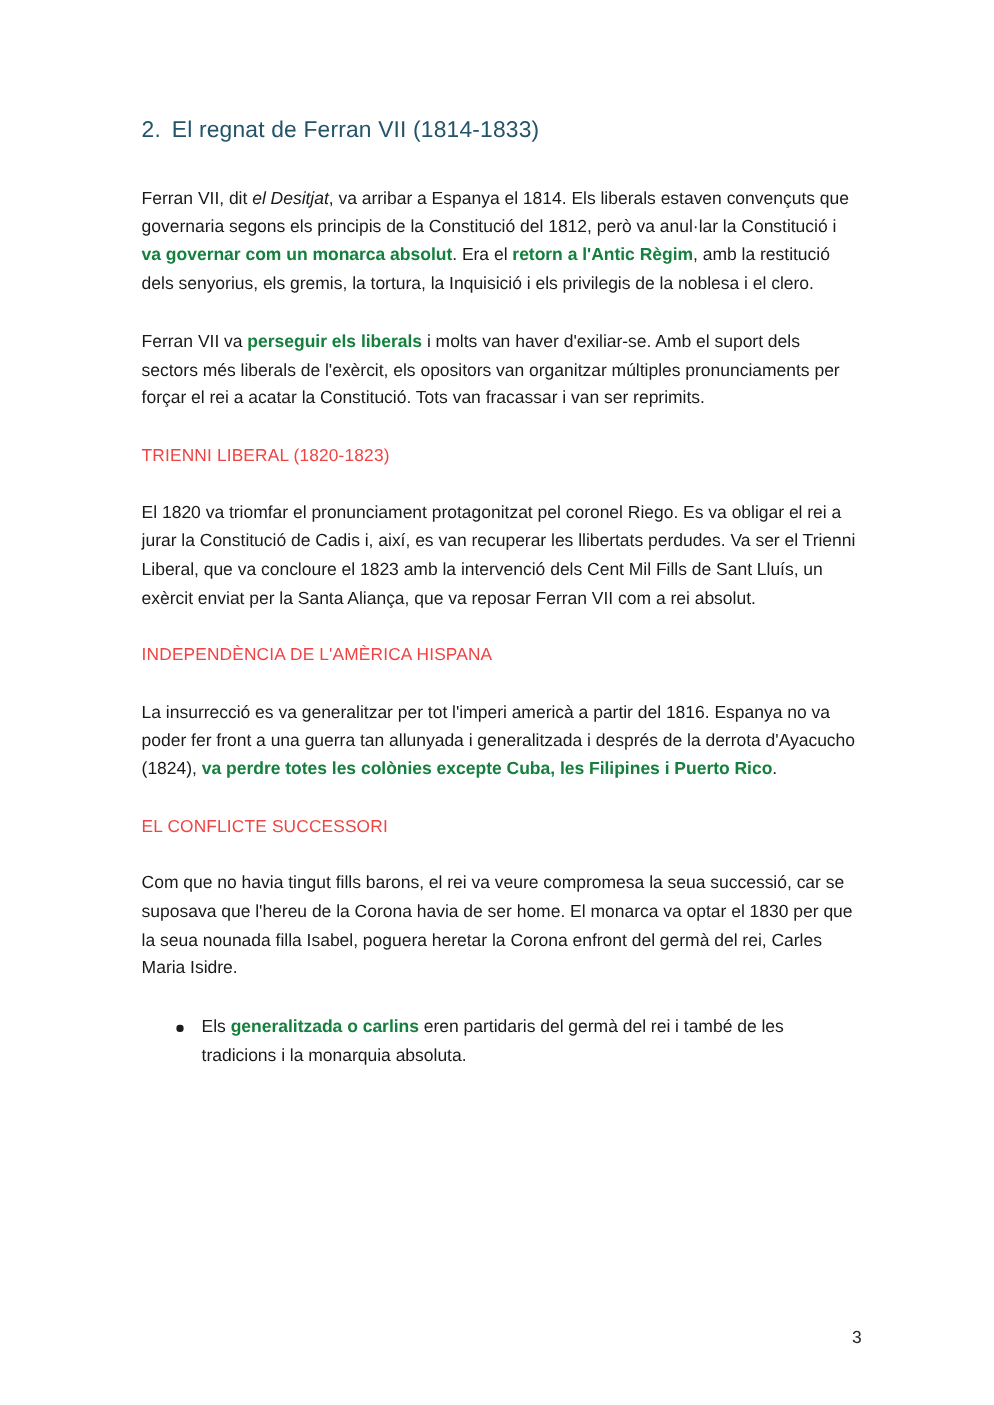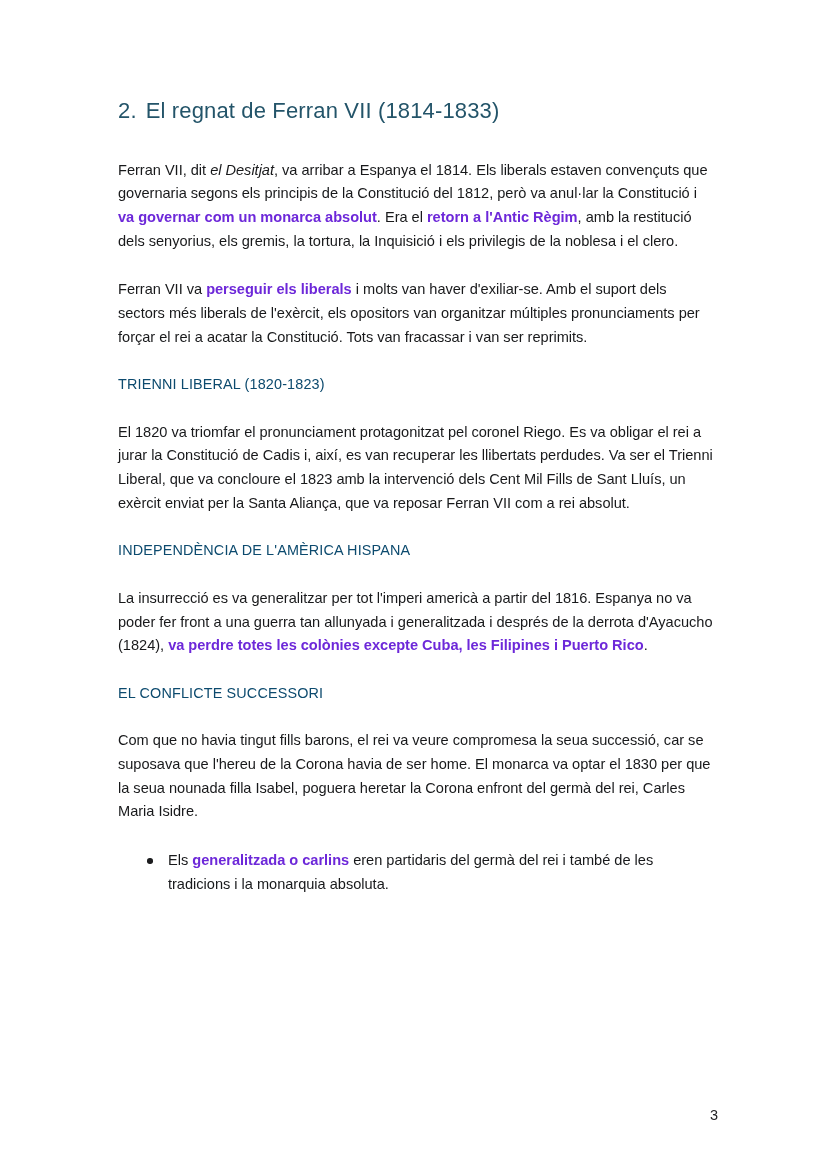--- a/index.html
+++ b/index.html
@@ -19,21 +19,21 @@
     -webkit-font-smoothing: antialiased;
   }
   .content {
     position: absolute;
     left: 118px;
     top: 96px;
     width: 596px;
   }
 
   h2.section-heading {
-    font-size: 22px;
+    font-size: 19px;
     font-weight: 400;
     color: #235469;
     margin: 0 0 33px 0;
     letter-spacing: 0.15px;
     line-height: 1.35;
   }
   h2.section-heading .num {
     display: inline-block;
     margin-right: 9px;
   }
@@ -42,31 +42,31 @@
     font-size: 14.6px;
     line-height: 1.62;
     color: #18191b;
     margin: 0 0 25px 0;
     letter-spacing: -0.02px;
   }
 
   p.sub-heading {
     font-size: 14.4px;
     line-height: 1.5;
-    color: #0c4a6e;
+    color: #ef4444;
     margin: 0 0 25px 0;
     letter-spacing: 0.15px;
     font-weight: 400;
   }
 
   p.body-par.tight {
     margin-bottom: 14px;
   }
 
-  b, strong { font-weight: 700; color: #6d28d9; }
+  b, strong { font-weight: 700; color: #15803d; }
   i, em { font-style: italic; }
 
   ul.bullet-list {
     list-style: none;
     margin: 0;
     padding: 0;
   }
   ul.bullet-list li {
     position: relative;
     font-size: 14.6px;

